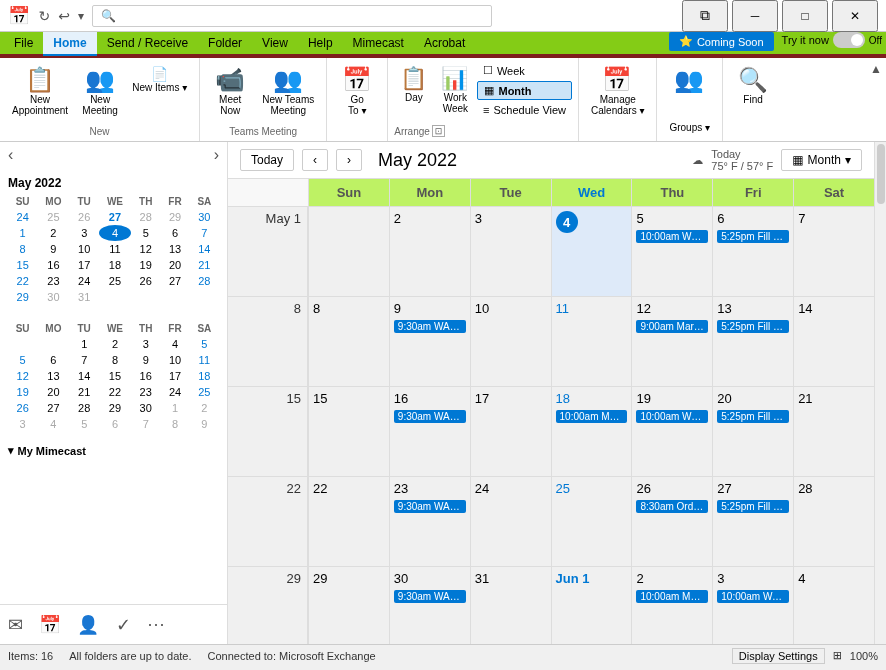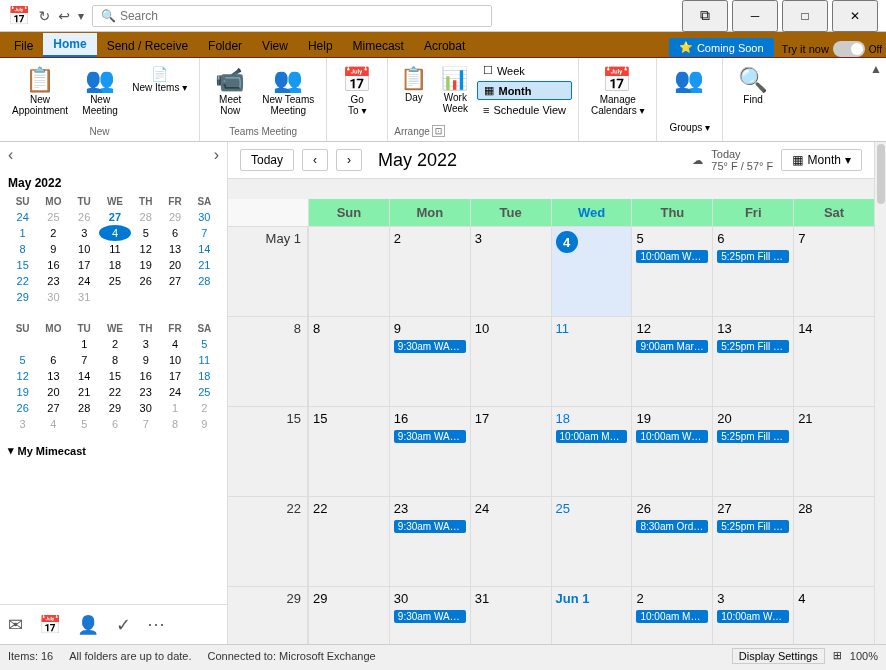--- a/index.html
+++ b/index.html
@@ -13,22 +13,22 @@
     .title-bar-controls { display: flex; gap: 4px; margin-left: auto; }
     .title-bar-btn { width: 46px; height: 32px; display: flex; align-items: center; justify-content: center; cursor: pointer; font-size: 12px; }
     .search-box {
       flex: 1; max-width: 400px; height: 22px; border: 1px solid #ccc;
       border-radius: 2px; display: flex; align-items: center; padding: 0 8px; background: #fff;
     }
     .search-box input { border: none; outline: none; width: 100%; font-size: 12px; }
 
     
     .menu-bar {
-      display: flex; align-items: flex-end; background: #a16207; height: 26px;
-      border-bottom: 1px solid #7f1d1d; padding: 0 4px;
+      display: flex; align-items: flex-start; background: #84cc16; height: 26px;
+      border-bottom: 4px solid #7f1d1d; padding: 0 4px;
     }
     .menu-item { padding: 4px 10px; cursor: pointer; font-size: 12px; }
     .menu-item:hover, .menu-item.active { background: #e5f1fb; color: #0078d4; }
     .menu-item.active { font-weight: 600; border-bottom: 2px solid #0078d4; }
     .coming-soon-btn {
       margin-left: auto; background: #0078d4; color: #fff; border: none;
       padding: 3px 10px; border-radius: 2px; cursor: pointer; font-size: 11px;
       display: flex; align-items: center; gap: 4px;
     }
     .try-it-now { margin-left: 8px; font-size: 11px; display: flex; align-items: center; gap: 4px; }
@@ -74,21 +74,21 @@
     .cal-toolbar-btn {
       padding: 3px 10px; border: 1px solid #ccc; background: #fff;
       cursor: pointer; border-radius: 2px; font-size: 12px;
     }
     .cal-title { font-size: 18px; font-weight: 300; margin-left: 8px; }
     .cal-weather { margin-left: auto; display: flex; align-items: center; gap: 8px; font-size: 11px; color: #555; }
     .cal-view-btn { padding: 3px 10px; border: 1px solid #ccc; background: #fff; cursor: pointer; border-radius: 2px; font-size: 12px; display: flex; align-items: center; gap: 4px; }
 
     
     .cal-grid { flex: 1; display: flex; flex-direction: column; overflow: hidden; }
-    .cal-header-row { display: grid; grid-template-columns: 80px repeat(7, 1fr); background: #86efac; border-bottom: 1px solid #ddd; margin-top: 20px; }
+    .cal-header-row { display: grid; grid-template-columns: 80px repeat(7, 1fr); background: #bef264; border-bottom: 1px solid #ddd; }
     .cal-header-cell { text-align: center; padding: 6px 4px; font-size: 13px; font-weight: 600; color: #555; border-left: 1px solid #ddd; }
     .cal-header-cell:first-child { border-left: none; }
     .cal-header-cell.wed { color: #0078d4; }
     .cal-body { flex: 1; display: flex; flex-direction: column; overflow: hidden; }
     .cal-week { display: grid; grid-template-columns: 80px repeat(7, 1fr); flex: 1; border-bottom: 1px solid #ddd; min-height: 90px; }
     .cal-week:last-child { border-bottom: none; }
     .cal-day {
       border-left: 1px solid #ddd; padding: 4px; display: flex; flex-direction: column;
       gap: 2px; overflow: hidden; position: relative;
     }
@@ -117,21 +117,20 @@
 </head>
 <body>
 
 <div class="title-bar">
   <span style="color:#0078d4;font-size:18px;">📅</span>
   <button style="background:none;border:none;cursor:pointer;font-size:14px;color:#555;">↻</button>
   <button style="background:none;border:none;cursor:pointer;font-size:14px;color:#555;">↩</button>
   <button style="background:none;border:none;cursor:pointer;font-size:12px;color:#555;">▾</button>
   <div class="search-box">
     <span style="color:#888;margin-right:4px;">🔍</span>
-    <input type="text" placeholder="Search" style="">
   </div>
   <div class="title-bar-controls">
     <button class="title-bar-btn" style="font-size:14px;">⧉</button>
     <button class="title-bar-btn">─</button>
     <button class="title-bar-btn">□</button>
     <button class="title-bar-btn close">✕</button>
   </div>
 </div>
 
 <div class="menu-bar">

